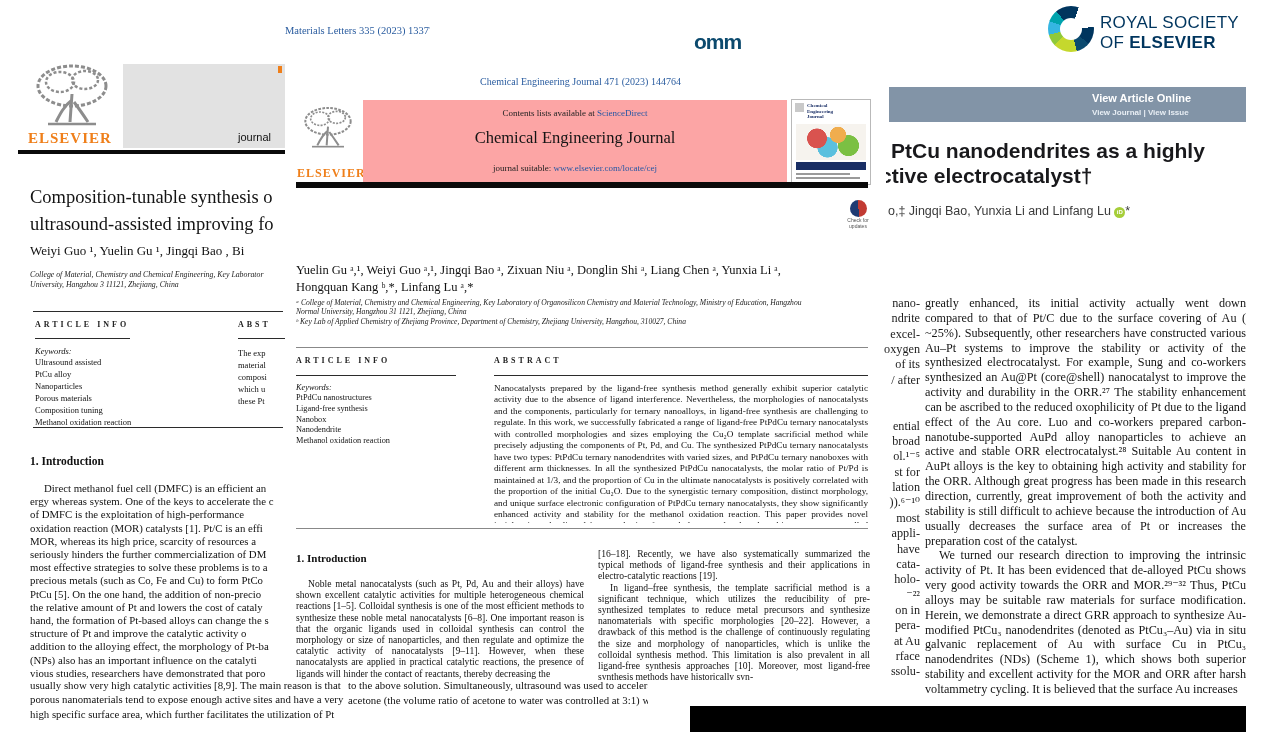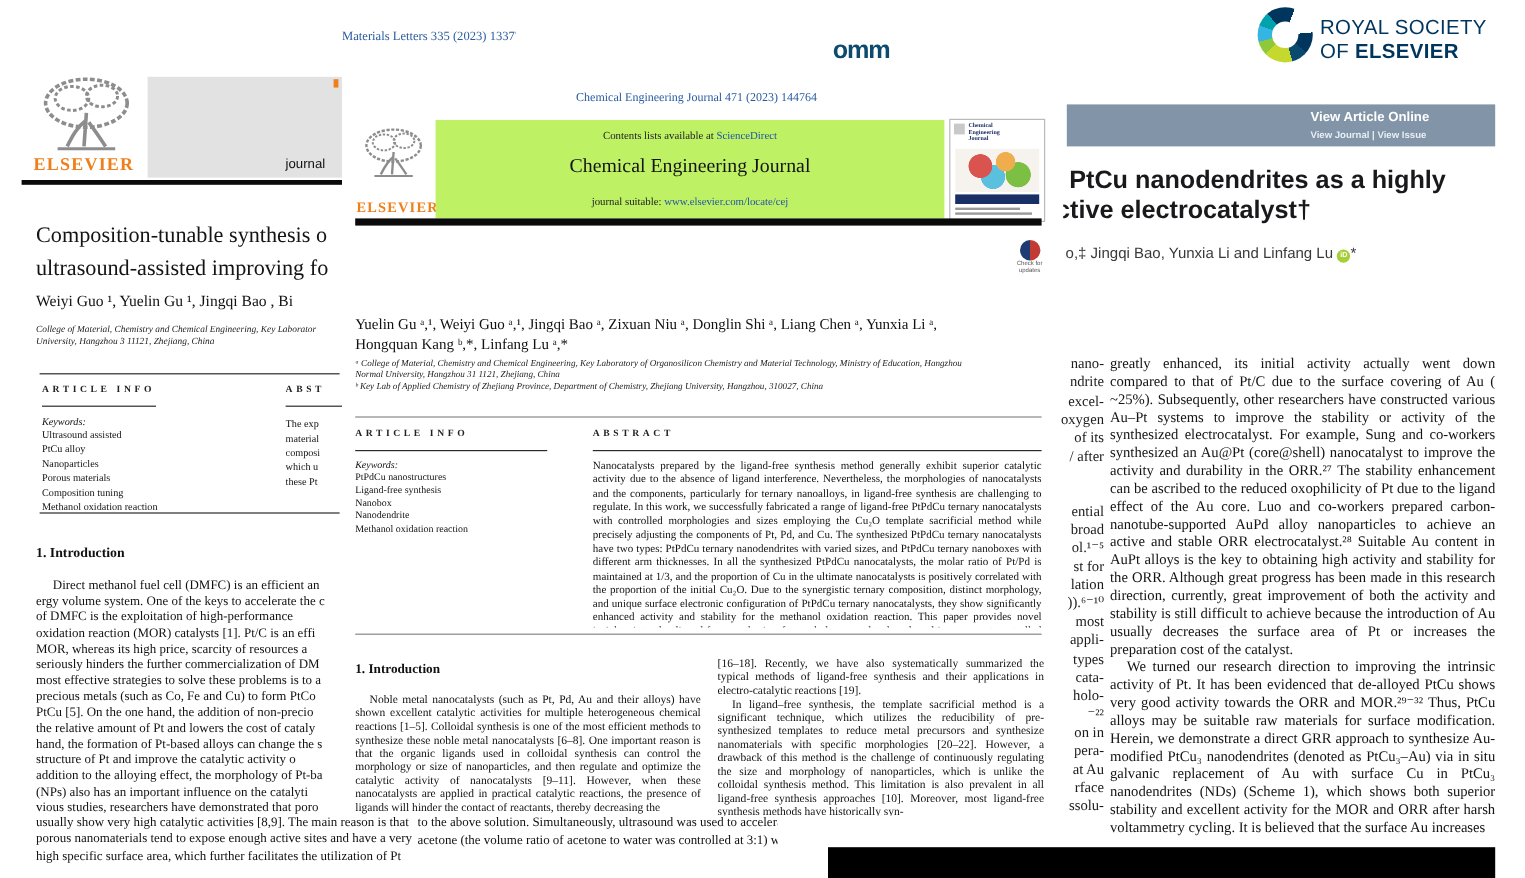--- a/index.html
+++ b/index.html
@@ -21,21 +21,21 @@
   .lp-kw{font-size:8.5px;line-height:11.9px;width:100px;overflow:hidden;}
   .lp-abs{font-size:8.5px;line-height:11.9px;width:47px;overflow:hidden;}
   .lp-sec{font-size:11.5px;font-weight:bold;}
   .lp-intro{font-size:10.8px;line-height:13.2px;width:256px;overflow:hidden;}
   .lp-intro>div:first-child{text-indent:14px;}
   .lp-wide{font-size:10.8px;line-height:14.3px;width:316px;overflow:hidden;}
   .lp-col2{font-size:10.8px;line-height:14.6px;width:300px;overflow:hidden;}
   .elsevier{color:#ef7f1a;font-weight:bold;letter-spacing:1px;}
   
   .cp-cite{width:595px;text-align:center;font-size:10px;}
-  .cp-graybox{background:#bef264;}
+  .cp-graybox{background:#fca5a5;}
   .cp-contents{font-size:9px;color:#222;}
   .cp-journal{font-size:16.5px;color:#141414;}
   .cp-home{font-size:9px;color:#222;}
   .link{color:#2456a4;}
   .cp-title{font-size:16.5px;line-height:24.5px;color:#141414;}
   .cp-authors{font-size:12.5px;line-height:17px;}
   .cp-affil{font-size:7.6px;font-style:italic;line-height:9.4px;color:#222;}
   .cp-kw{font-size:8.3px;line-height:10.8px;}
   .cp-abstract{font-size:9.2px;line-height:11.45px;text-align:justify;width:374px;height:140px;overflow:hidden;}
   .cp-sec{font-size:11px;font-weight:bold;}
@@ -127,21 +127,21 @@
       <div>material</div>
       <div>composi</div>
       <div>which u</div>
       <div>these Pt</div>
     </div>
   <div class="abs rule" style="left:33px;top:427px;width:250px;"></div>
 
   <div class="abs lp-sec" style="left:30px;top:455px;">1. Introduction</div>
   <div class="abs lp-intro lines" style="left:30px;top:482px;">
       <div>Direct methanol fuel cell (DMFC) is an efficient an</div>
-      <div>ergy volume system. One of the keys to accelerate the c</div>
+      <div>ergy whereas system. One of the keys to accelerate the c</div>
       <div>of DMFC is the exploitation of high-performance</div>
       <div>oxidation reaction (MOR) catalysts [1]. Pt/C is an effi</div>
       <div>MOR, whereas its high price, scarcity of resources a</div>
       <div>seriously hinders the further commercialization of DM</div>
       <div>most effective strategies to solve these problems is to a</div>
       <div>precious metals (such as Co, Fe and Cu) to form PtCo</div>
       <div>PtCu [5]. On the one hand, the addition of non-precio</div>
       <div>the relative amount of Pt and lowers the cost of cataly</div>
       <div>hand, the formation of Pt-based alloys can change the s</div>
       <div>structure of Pt and improve the catalytic activity o</div>
@@ -269,21 +269,21 @@
       <div>&nbsp;</div>
       <div>&nbsp;</div>
       <div>ential</div>
       <div>broad</div>
       <div>ol.¹⁻⁵</div>
       <div>st for</div>
       <div>lation</div>
       <div>)).⁶⁻¹⁰</div>
       <div>most</div>
       <div>appli-</div>
-      <div>types</div>
+      <div>have</div>
       <div>cata-</div>
       <div>holo-</div>
       <div>⁻²²</div>
       <div>on in</div>
       <div>pera-</div>
       <div>at Au</div>
       <div>rface</div>
       <div>ssolu-</div>
     </div>
 

